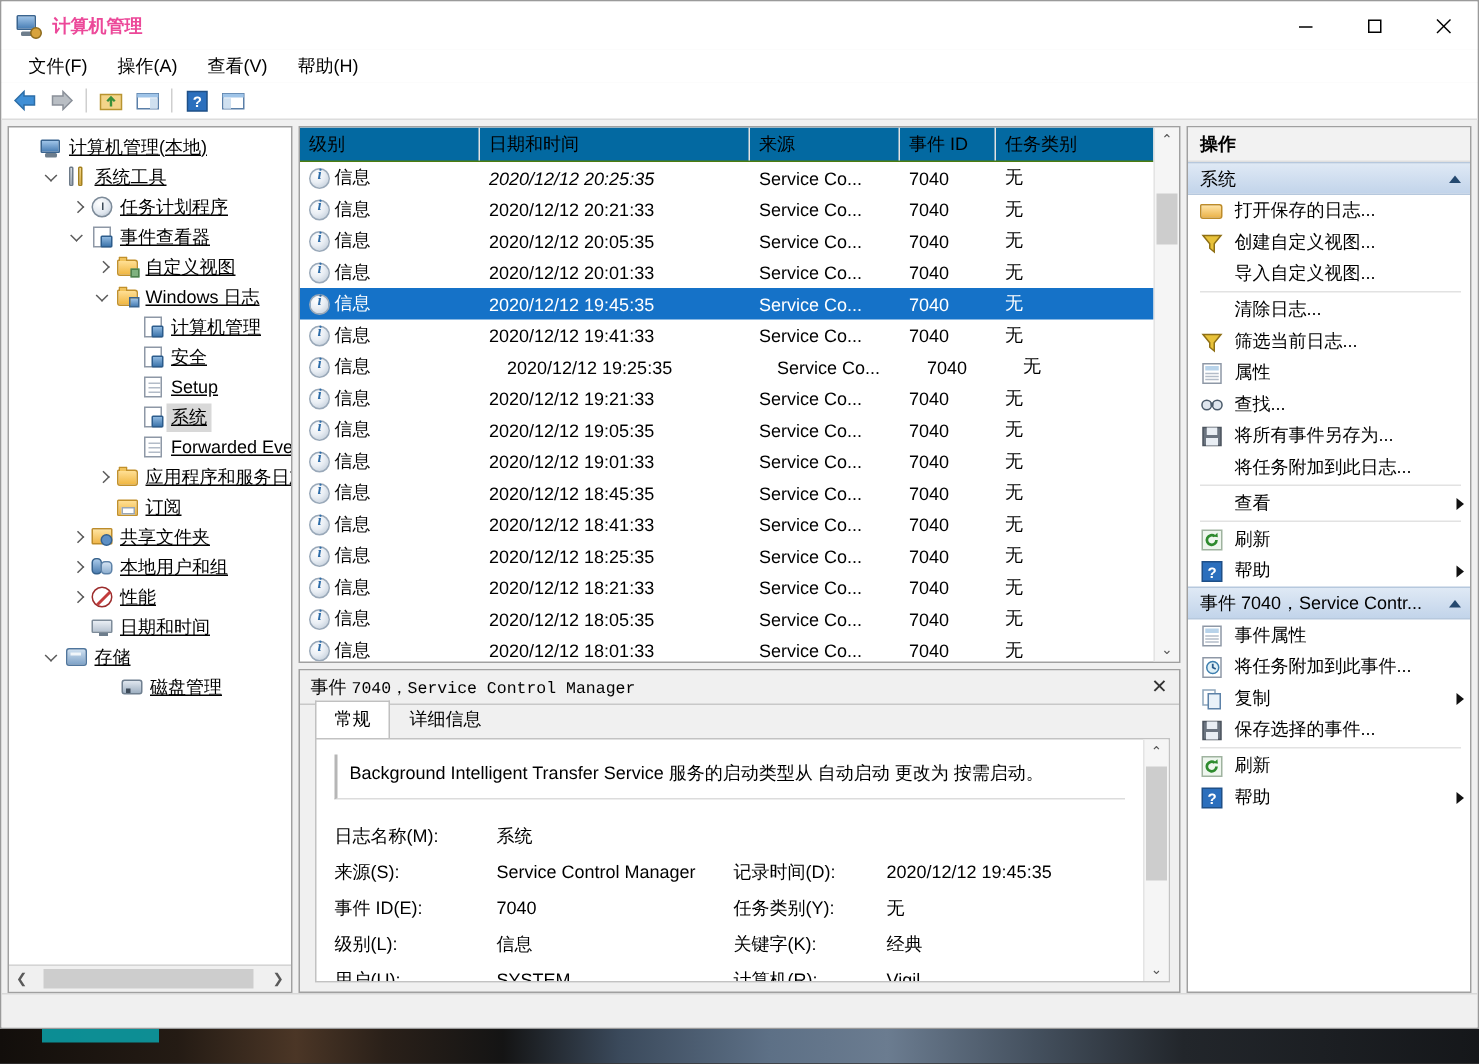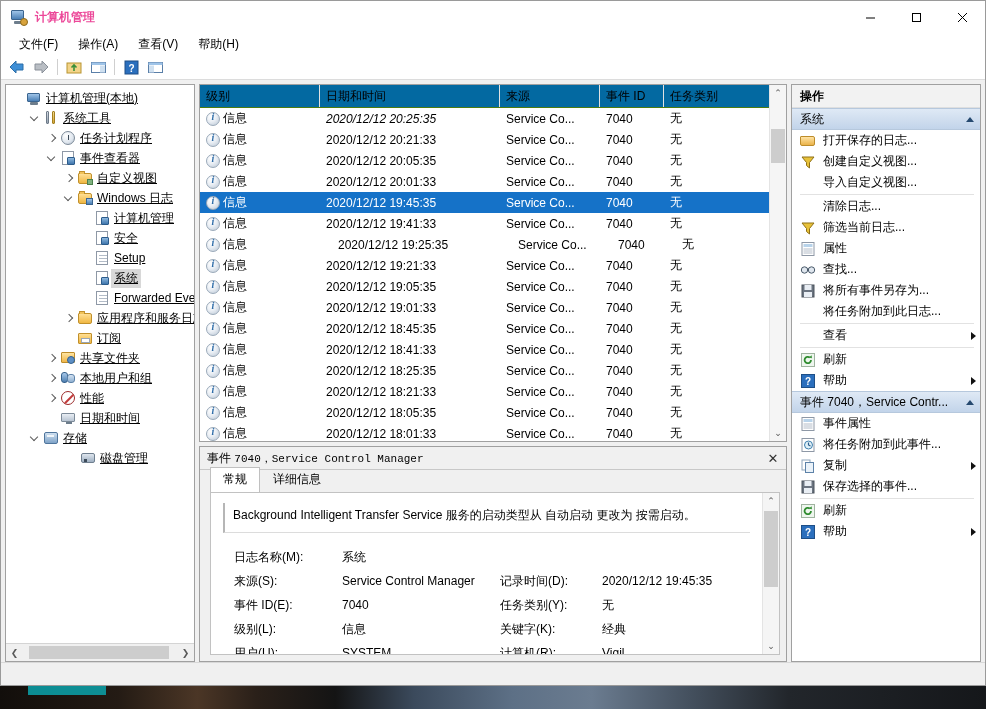--- a/index.html
+++ b/index.html
@@ -83,21 +83,21 @@
   .detail-close{width:26px;text-align:center;font-size:13px;font-weight:bold;color:#333;}
   .tabs{display:flex;align-items:flex-end;height:22px;padding-left:10px;flex:0 0 auto;background:#f0f0f0;}
   .tab{padding:3px 12px 4px 12px;font-size:12px;border:1px solid transparent;border-bottom:none;}
   .tab.active{background:#fff;border-color:#c0c0c0;}
   .detail-body-wrap{flex:1 1 auto;display:flex;margin:0 6px 6px 10px;border:1px solid #c2c2c2;background:#fff;min-height:0;}
   .detail-body{flex:1 1 auto;padding:10px 0 0 0;overflow:hidden;min-width:0;}
   .msgbox{margin:0 12px 0 12px;border-left:2px solid #b6b6b6;padding:4px 0 8px 8px;
           border-bottom:1px solid #dcdcdc;font-size:12px;}
   .fields{margin:12px 0 0 12px;font-size:12px;}
   .frow{display:flex;height:24px;align-items:center;}
-  .fl{width:108px;flex:0 0 auto;margin-left:11px;}
+  .fl{width:108px;flex:0 0 auto;}
   .fv{width:158px;flex:0 0 auto;}
   .fl2{width:102px;flex:0 0 auto;}
   .fv2{flex:1 1 auto;}
   
   .actions{width:190px;flex:0 0 auto;border:1px solid #a0a0a0;background:#fff;
            box-sizing:border-box;display:flex;flex-direction:column;}
   .act-title{height:22px;display:flex;align-items:center;padding-left:8px;font-size:12px;
              font-weight:bold;background:#f2f2f2;border-bottom:1px solid #dfdfdf;flex:0 0 auto;}
   .act-sec{height:20px;display:flex;align-items:center;padding:0 6px 0 8px;font-size:12px;
            background:linear-gradient(#dfe9f5,#c2d4ea);border-top:1px solid #b6c8dd;

